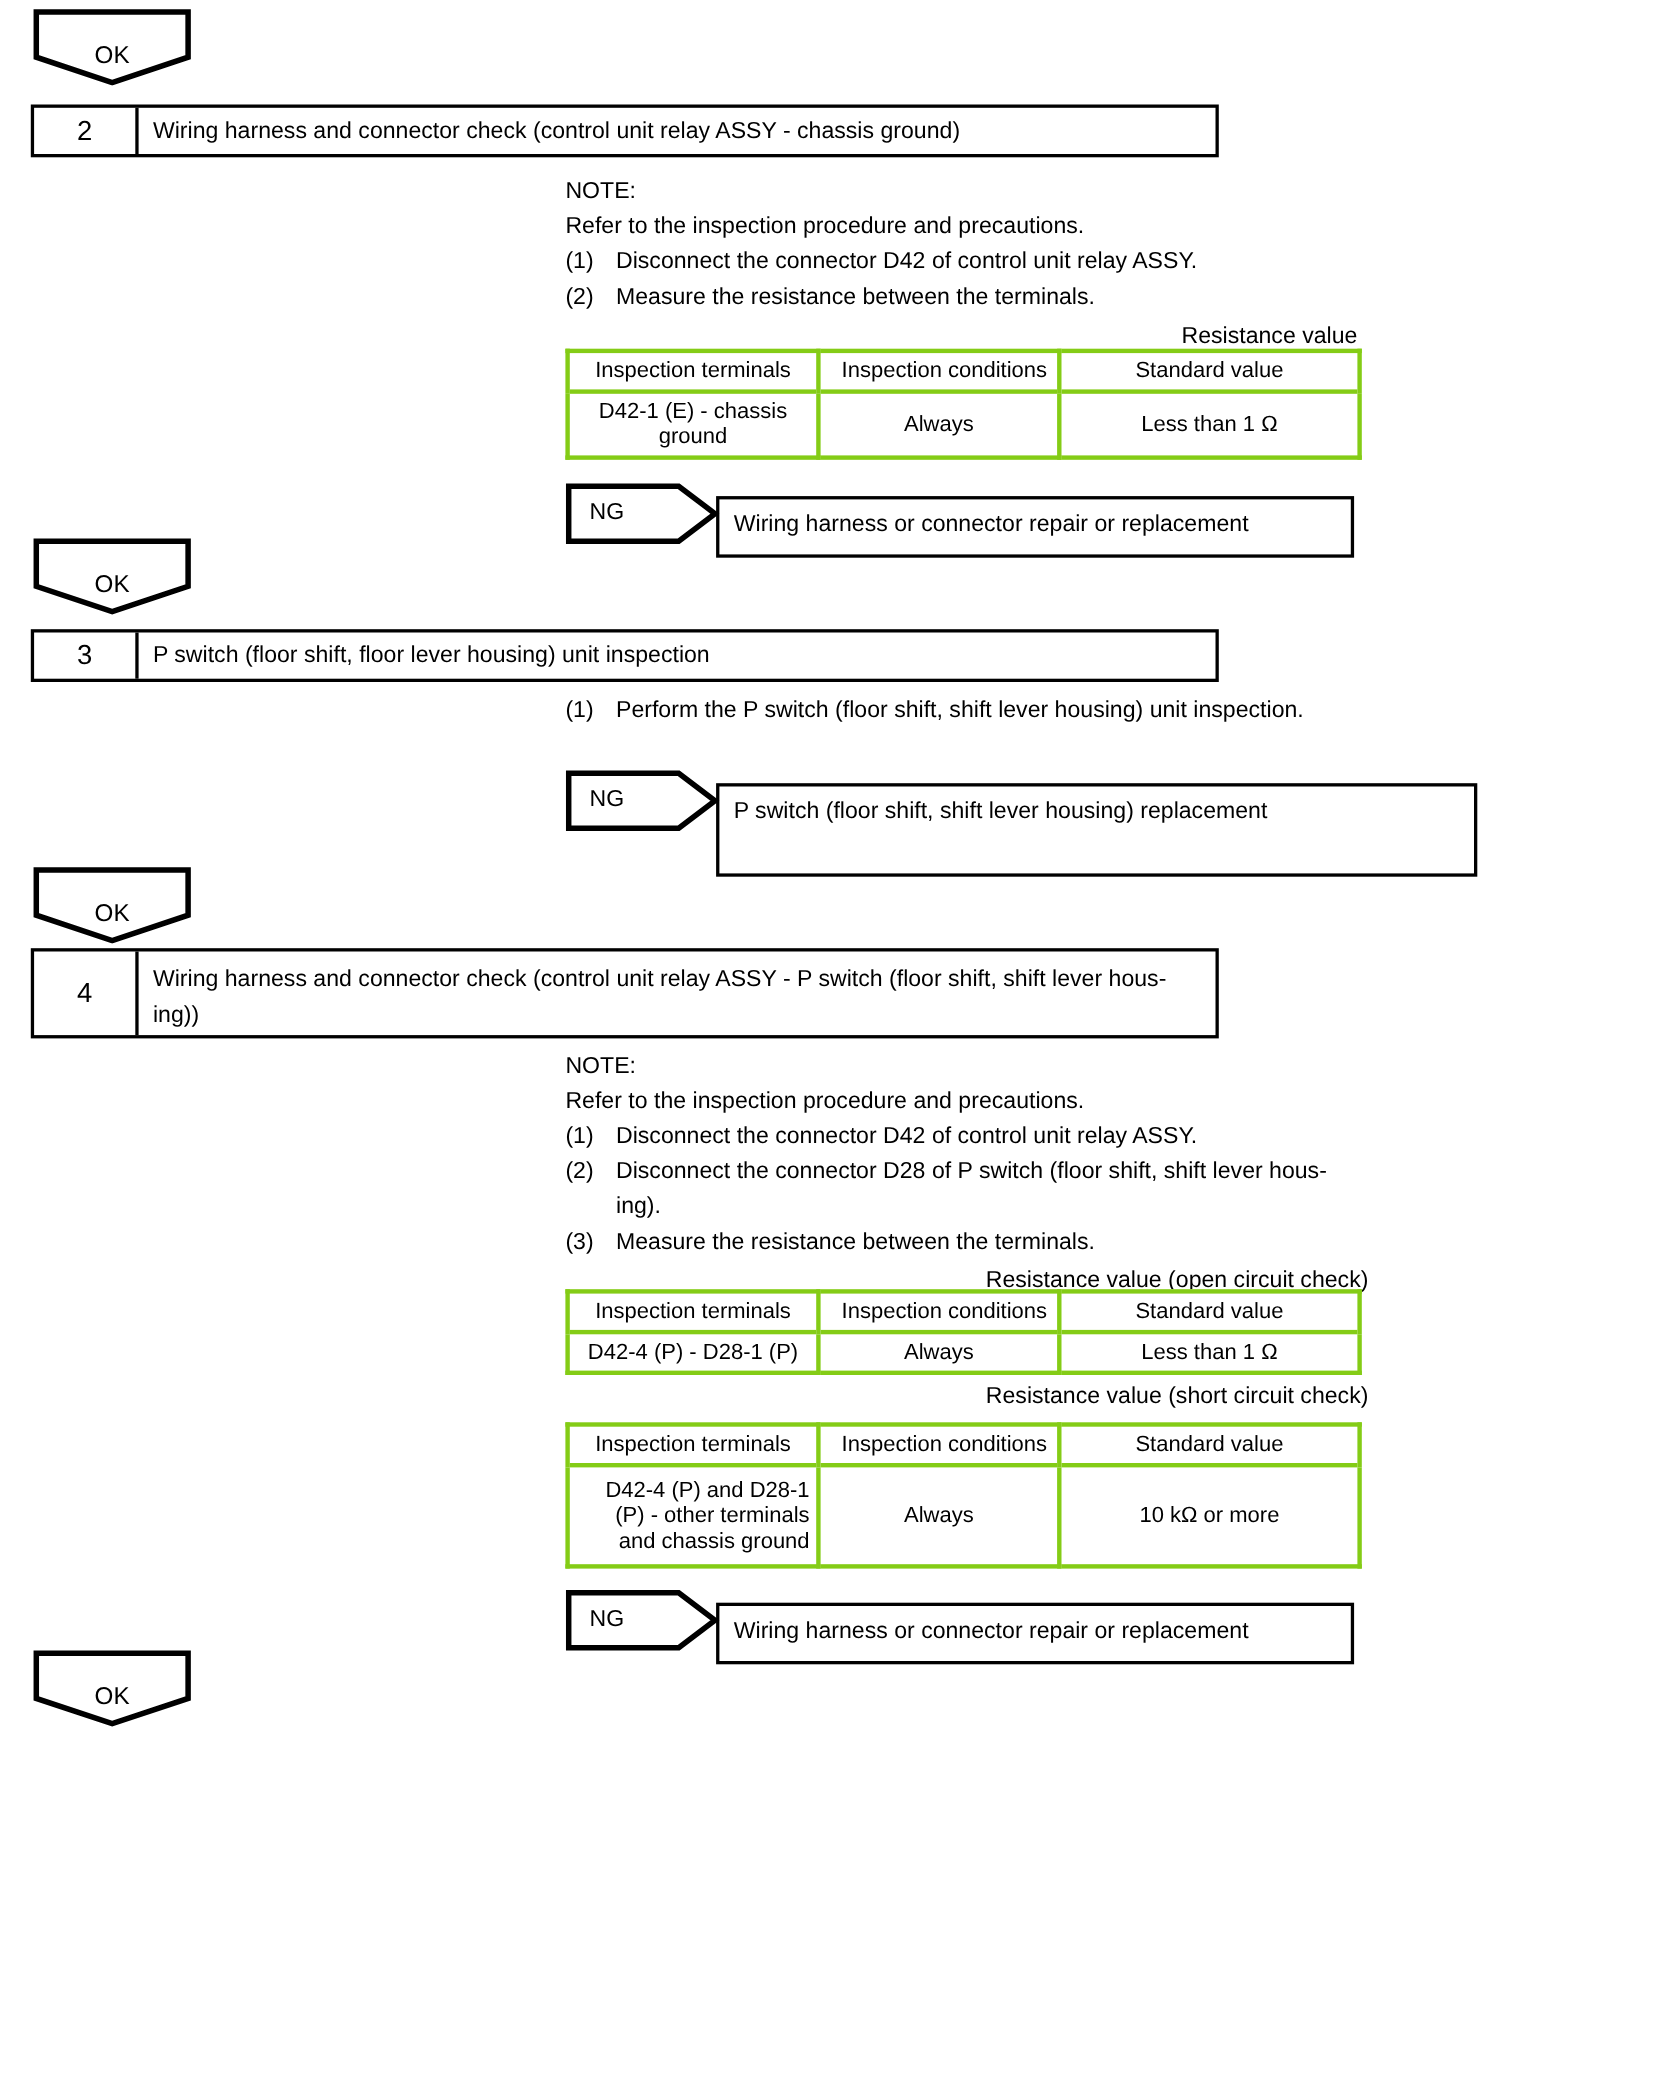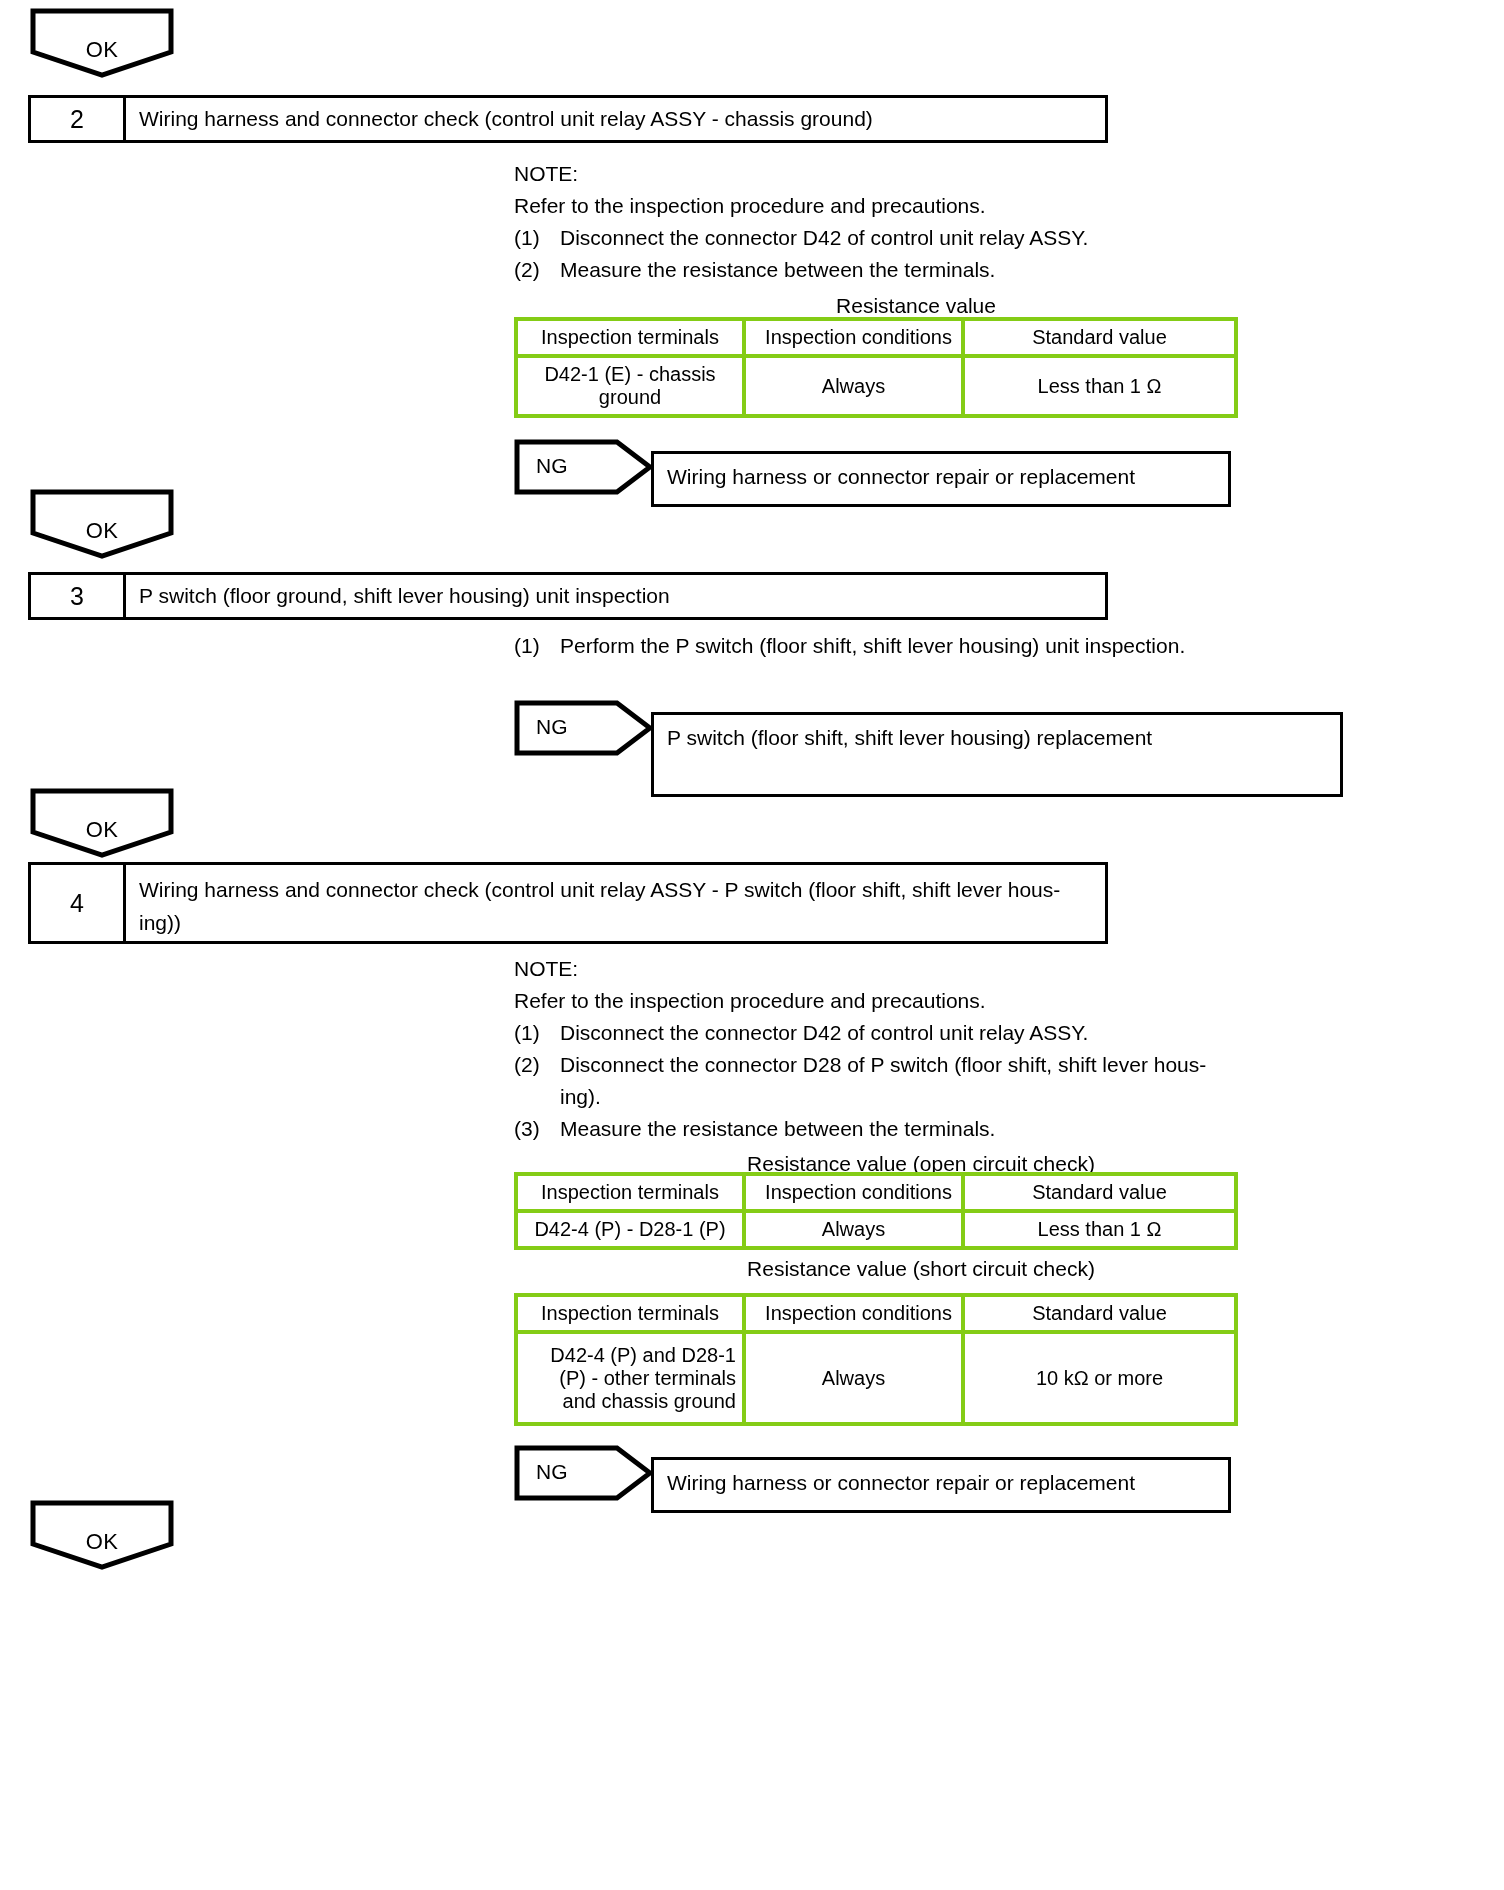--- a/index.html
+++ b/index.html
@@ -79,21 +79,21 @@
     align-items: flex-start;
   }
   .num-marker {
     width: 46px;
     min-width: 46px;
     white-space: nowrap;
   }
   .num-text { flex: 1; }
   .sub-indent { padding-left: 46px; }
   .center-cap {
-    text-align: center;
+    text-align: right;
     padding-left: 84px;
     font-size: 21px;
   }
 
   
   table.spec {
     position: absolute;
     border-collapse: collapse;
     background: #fff;
     font-size: 20px;
@@ -200,21 +200,21 @@
 
 <div class="ok-tag" style="left:30px; top:489px;">
   <svg class="ok-shape" viewBox="0 0 144 70">
     <polygon points="3,3 141,3 141,44 72,67 3,44" fill="#ffffff" stroke="#000000" stroke-width="5"></polygon>
   </svg>
   <span class="ok-label">OK</span>
 </div>
 
 <div class="step-box" style="left:28px; top:572px; width:1080px; height:48px;">
   <div class="step-num">3</div>
-  <div class="step-title">P switch (floor ground, shift lever housing) unit inspection</div>
+  <div class="step-title">P switch (floor shift, floor lever housing) unit inspection</div>
 </div>
 
 <div class="note-block" style="left:514px; top:630px; width:730px;">
   <div class="num-item">
     <span class="num-marker">(1)</span>
     <span class="num-text" style="white-space:nowrap;">Perform the P switch (floor shift, shift lever housing) unit inspection.</span>
   </div>
 </div>
 
 <div class="ng-row" style="left:514px; top:700px;">

